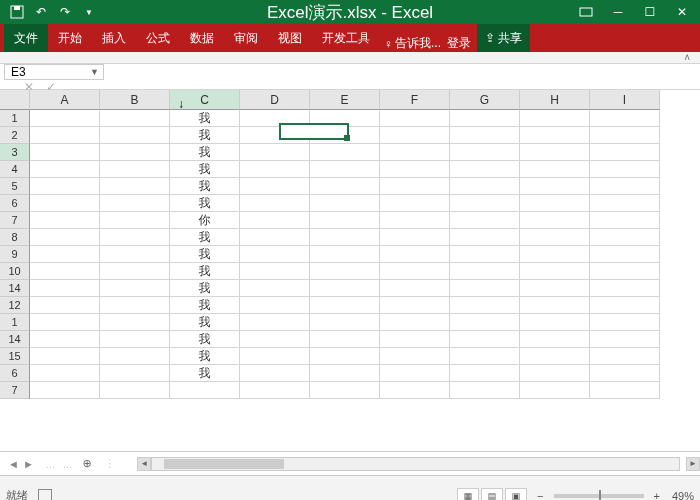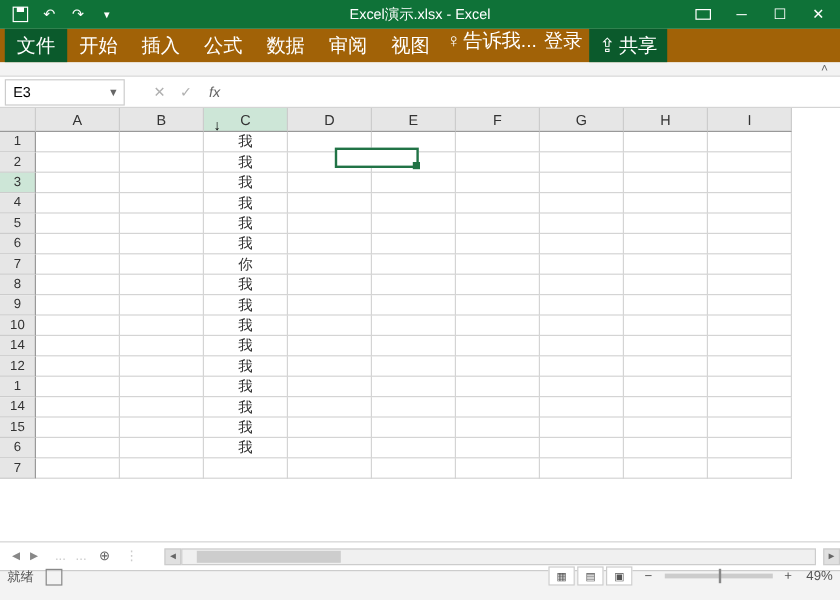--- a/index.html
+++ b/index.html
@@ -1,30 +1,30 @@
 <!DOCTYPE html>
 <html><head>
 <meta charset="utf-8">
 <style>
 * { margin: 0; padding: 0; box-sizing: border-box; font-family: "Microsoft YaHei", sans-serif; }
 body { width: 700px; height: 500px; overflow: hidden; background: #fff; display: flex; flex-direction: column; font-size: 12px; }
 .titlebar { background: #0f7238; height: 24px; display: flex; align-items: center; color: #fff; position: relative; }
 .qat { display: flex; align-items: center; gap: 2px; padding-left: 6px; }
 .qat-btn { width: 22px; height: 20px; display: flex; align-items: center; justify-content: center; color: #fff; }
-.title-center { position: absolute; left: 50%; transform: translateX(-50%); font-size: 12px; }
+.title-center { position: absolute; left: 50%; transform: translateX(-50%); font-size: 17px; }
 .winctl { margin-left: auto; display: flex; align-items: center; gap: 4px; padding-right: 4px; }
 .winctl div { width: 28px; height: 20px; display: flex; align-items: center; justify-content: center; }
-.ribbon-tabs { background: #a16207; height: 28px; display: flex; align-items: flex-start; color: #fff; font-size: 16px; padding: 0 4px; }
+.ribbon-tabs { background: #b91c1c; height: 28px; display: flex; align-items: flex-end; color: #fff; font-size: 12px; padding: 0 4px; }
 .rtab { padding: 0 10px; height: 28px; display: flex; align-items: center; cursor: pointer; }
 .rtab.file { background: #0b5a2c; }
 .tell { margin-left: 4px; display: flex; align-items: center; gap: 2px; }
 .signin { margin-left: 6px; }
 .share { background: #0b5a2c; margin-left: 6px; padding: 0 8px; height: 28px; display: flex; align-items: center; gap: 3px; }
 .collapse-area { background: #f3f3f3; height: 12px; border-bottom: 1px solid #d4d4d4; display: flex; justify-content: flex-end; align-items: center; padding-right: 10px; color: #666; font-size: 10px; }
-.namebox-row { background: #fff; height: 26px; display: flex; align-items: center; border-bottom: 1px solid #d4d4d4; }
+.namebox-row { background: #fff; height: 26px; display: flex; align-items: flex-start; border-bottom: 1px solid #d4d4d4; flex-direction: column; }
 .namebox { width: 100px; height: 22px; border: 1px solid #ccc; margin-left: 4px; display: flex; align-items: center; padding: 0 6px; position: relative; }
 .namebox .dd { position: absolute; right: 4px; color: #666; font-size: 9px; }
 .fx-btns { display: flex; align-items: center; gap: 12px; margin-left: 24px; color: #b0b0b0; }
 .fx-label { font-style: italic; margin-left: 14px; color: #666; }
 .grid-area { flex: 1; display: flex; overflow: hidden; background: #fff; position: relative; }
 .corner { width: 30px; height: 20px; background: #e6e6e6; border-right: 1px solid #ccc; border-bottom: 1px solid #999; position: absolute; left: 0; top: 0; }
 .col-headers { position: absolute; left: 30px; top: 0; height: 20px; display: flex; }
 .ch { width: 70px; border-right: 1px solid #ccc; border-bottom: 1px solid #999; background: #e6e6e6; text-align: center; line-height: 20px; font-size: 12px; color: #333; }
 .ch.sel { background: #cde6d7; }
 .row-headers { position: absolute; left: 0; top: 20px; width: 30px; }
@@ -40,21 +40,21 @@
 .st-nav { display: flex; gap: 4px; padding: 0 8px; color: #888; }
 .st-sep { color: #ccc; margin: 0 4px; }
 .st-tab { padding: 3px 10px; border: 1px solid #ccc; border-bottom: none; background: #fff; color: #0f7238; margin-right: -1px; }
 .st-tab.active { border-bottom: 2px solid #0f7238; background: #fff; font-weight: normal; }
 .st-tab.inactive { background: #f0f0f0; color: #555; }
 .st-add { width: 22px; text-align: center; color: #666; }
 .st-scroll { flex: 1; display: flex; align-items: center; margin-left: 16px; }
 .hscroll { flex: 1; height: 14px; background: #f0f0f0; border: 1px solid #ccc; position: relative; margin-right: 6px; }
 .hscroll-thumb { position: absolute; left: 12px; top: 1px; height: 10px; width: 120px; background: #cdcdcd; }
 .hscroll-btn { width: 14px; height: 14px; background: #e0e0e0; border: 1px solid #ccc; display: inline-flex; align-items: center; justify-content: center; font-size: 8px; color: #666; }
-.statusbar { height: 22px; background: #f3f3f3; border-top: 1px solid #ccc; display: flex; align-items: flex-end; font-size: 11px; color: #555; padding: 12px 6px; }
+.statusbar { height: 22px; background: #f3f3f3; border-top: 1px solid #ccc; display: flex; align-items: flex-start; font-size: 11px; color: #555; padding: 12px 6px; }
 .sb-left { display: flex; align-items: center; gap: 10px; }
 .sb-right { margin-left: auto; display: flex; align-items: center; gap: 2px; }
 .view-btn { width: 22px; height: 16px; border: 1px solid #ccc; display: flex; align-items: center; justify-content: center; font-size: 9px; background: #fff; }
 .zoom-slider { width: 90px; height: 4px; background: #ccc; margin: 0 8px; position: relative; }
 .zoom-slider::before { content: ''; position: absolute; left: 50%; top: -4px; width: 2px; height: 12px; background: #888; }
 .macro-icon { width: 14px; height: 14px; border: 1px solid #888; display: inline-block; }
 </style>
 </head>
 <body>
 
@@ -84,20 +84,21 @@
 </div>
 
 <div class="ribbon-tabs">
   <div class="rtab file">文件</div>
   <div class="rtab">开始</div>
   <div class="rtab">插入</div>
   <div class="rtab">公式</div>
   <div class="rtab">数据</div>
   <div class="rtab">审阅</div>
   <div class="rtab">视图</div>
+  <div class="rtab">开发工具</div>
   <div class="tell">
       <span>♀</span>
       <span>告诉我...</span>
     </div>
   <div class="signin">登录</div>
   <div class="share">
       <span>⇪</span>
       <span>共享</span>
     </div>
 </div>

